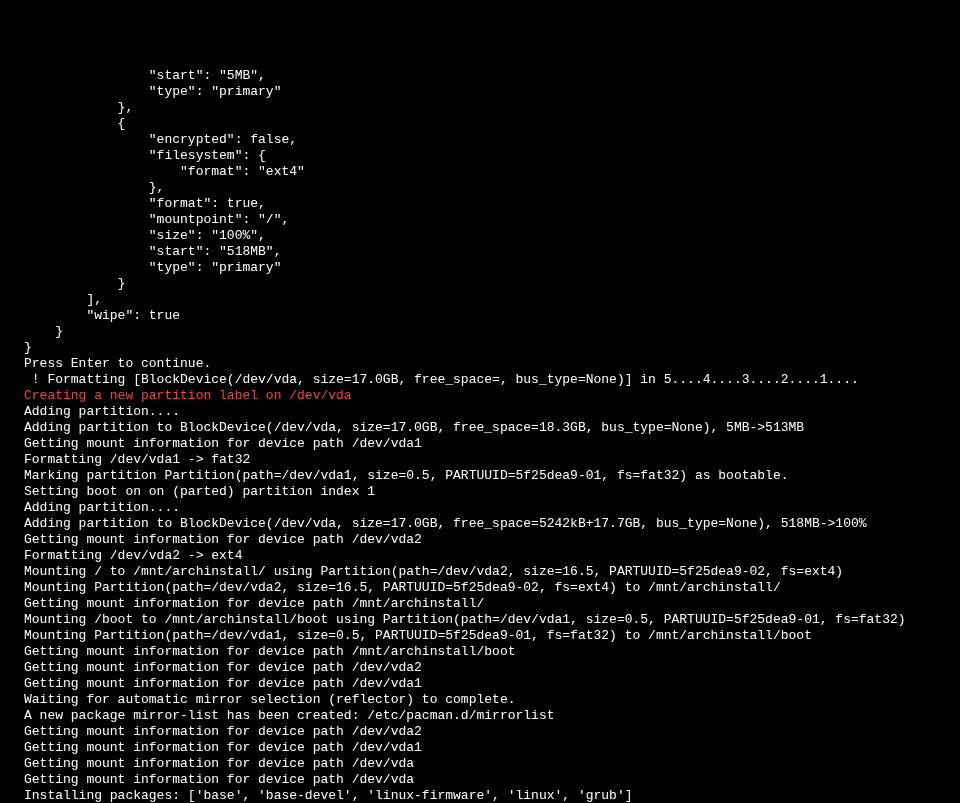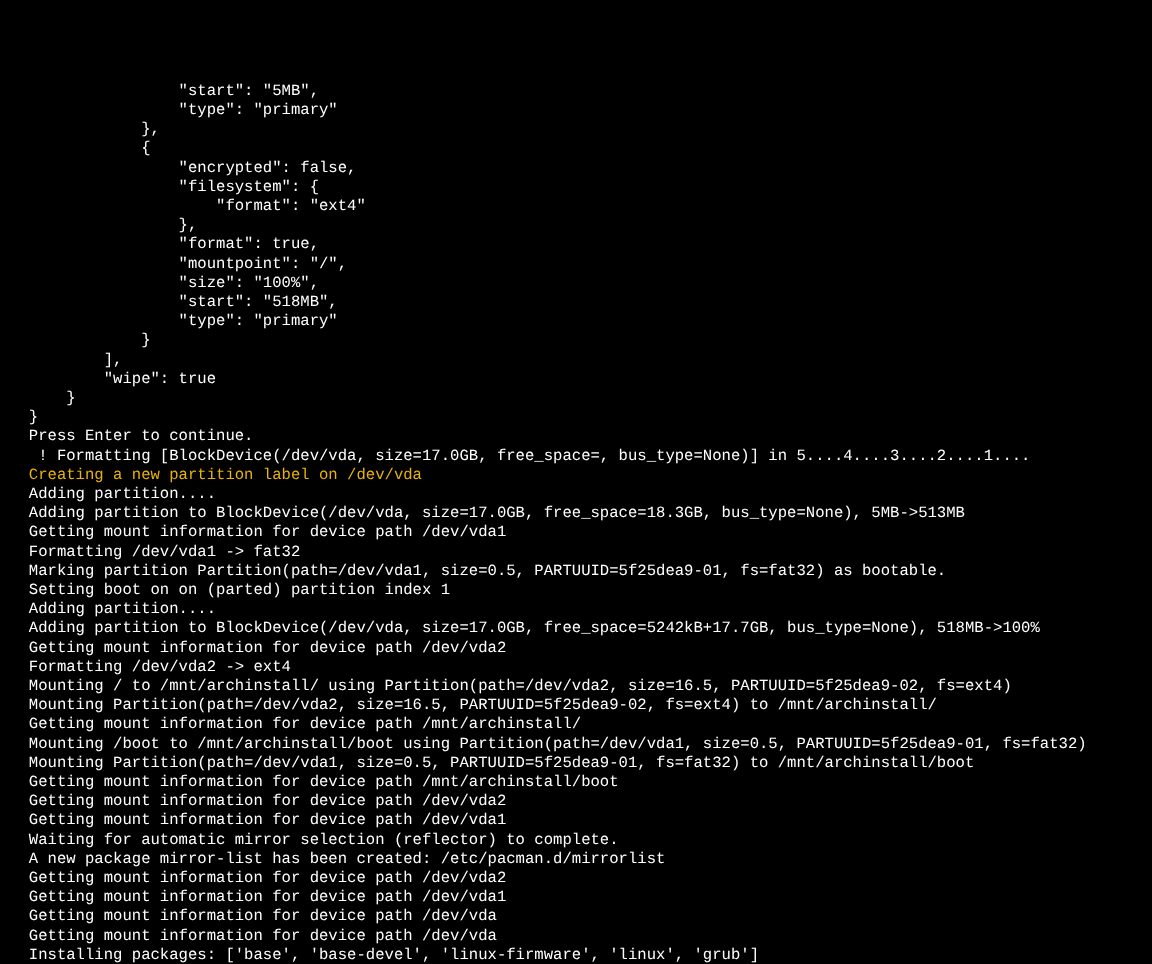--- a/index.html
+++ b/index.html
@@ -16,21 +16,21 @@
       padding: 4px 0 0 24px;
       width: 960px;
       height: 803px;
       overflow: hidden;
       white-space: pre;
     }
     .line {
       display: block;
     }
     .orange {
-      color: #eab308;
+      color: #ef4444;
     }
   </style>
 </head>
 <body>
 
 
 
 <div id="terminal"><span class="line">                "start": "5MB",</span><span class="line">                "type": "primary"</span><span class="line">            },</span><span class="line">            {</span><span class="line">                "encrypted": false,</span><span class="line">                "filesystem": {</span><span class="line">                    "format": "ext4"</span><span class="line">                },</span><span class="line">                "format": true,</span><span class="line">                "mountpoint": "/",</span><span class="line">                "size": "100%",</span><span class="line">                "start": "518MB",</span><span class="line">                "type": "primary"</span><span class="line">            }</span><span class="line">        ],</span><span class="line">        "wipe": true</span><span class="line">    }</span><span class="line">}</span><span class="line"></span><span class="line">Press Enter to continue.</span><span class="line"> ! Formatting [BlockDevice(/dev/vda, size=17.0GB, free_space=, bus_type=None)] in 5....4....3....2....1....</span><span class="line orange">Creating a new partition label on /dev/vda</span><span class="line">Adding partition....</span><span class="line">Adding partition to BlockDevice(/dev/vda, size=17.0GB, free_space=18.3GB, bus_type=None), 5MB-&gt;513MB</span><span class="line">Getting mount information for device path /dev/vda1</span><span class="line">Formatting /dev/vda1 -&gt; fat32</span><span class="line">Marking partition Partition(path=/dev/vda1, size=0.5, PARTUUID=5f25dea9-01, fs=fat32) as bootable.</span><span class="line">Setting boot on on (parted) partition index 1</span><span class="line">Adding partition....</span><span class="line">Adding partition to BlockDevice(/dev/vda, size=17.0GB, free_space=5242kB+17.7GB, bus_type=None), 518MB-&gt;100%</span><span class="line">Getting mount information for device path /dev/vda2</span><span class="line">Formatting /dev/vda2 -&gt; ext4</span><span class="line">Mounting / to /mnt/archinstall/ using Partition(path=/dev/vda2, size=16.5, PARTUUID=5f25dea9-02, fs=ext4)</span><span class="line">Mounting Partition(path=/dev/vda2, size=16.5, PARTUUID=5f25dea9-02, fs=ext4) to /mnt/archinstall/</span><span class="line">Getting mount information for device path /mnt/archinstall/</span><span class="line">Mounting /boot to /mnt/archinstall/boot using Partition(path=/dev/vda1, size=0.5, PARTUUID=5f25dea9-01, fs=fat32)</span><span class="line">Mounting Partition(path=/dev/vda1, size=0.5, PARTUUID=5f25dea9-01, fs=fat32) to /mnt/archinstall/boot</span><span class="line">Getting mount information for device path /mnt/archinstall/boot</span><span class="line">Getting mount information for device path /dev/vda2</span><span class="line">Getting mount information for device path /dev/vda1</span><span class="line">Waiting for automatic mirror selection (reflector) to complete.</span><span class="line">A new package mirror-list has been created: /etc/pacman.d/mirrorlist</span><span class="line">Getting mount information for device path /dev/vda2</span><span class="line">Getting mount information for device path /dev/vda1</span><span class="line">Getting mount information for device path /dev/vda</span><span class="line">Getting mount information for device path /dev/vda</span><span class="line">Installing packages: ['base', 'base-devel', 'linux-firmware', 'linux', 'grub']</span></div>
 
 

